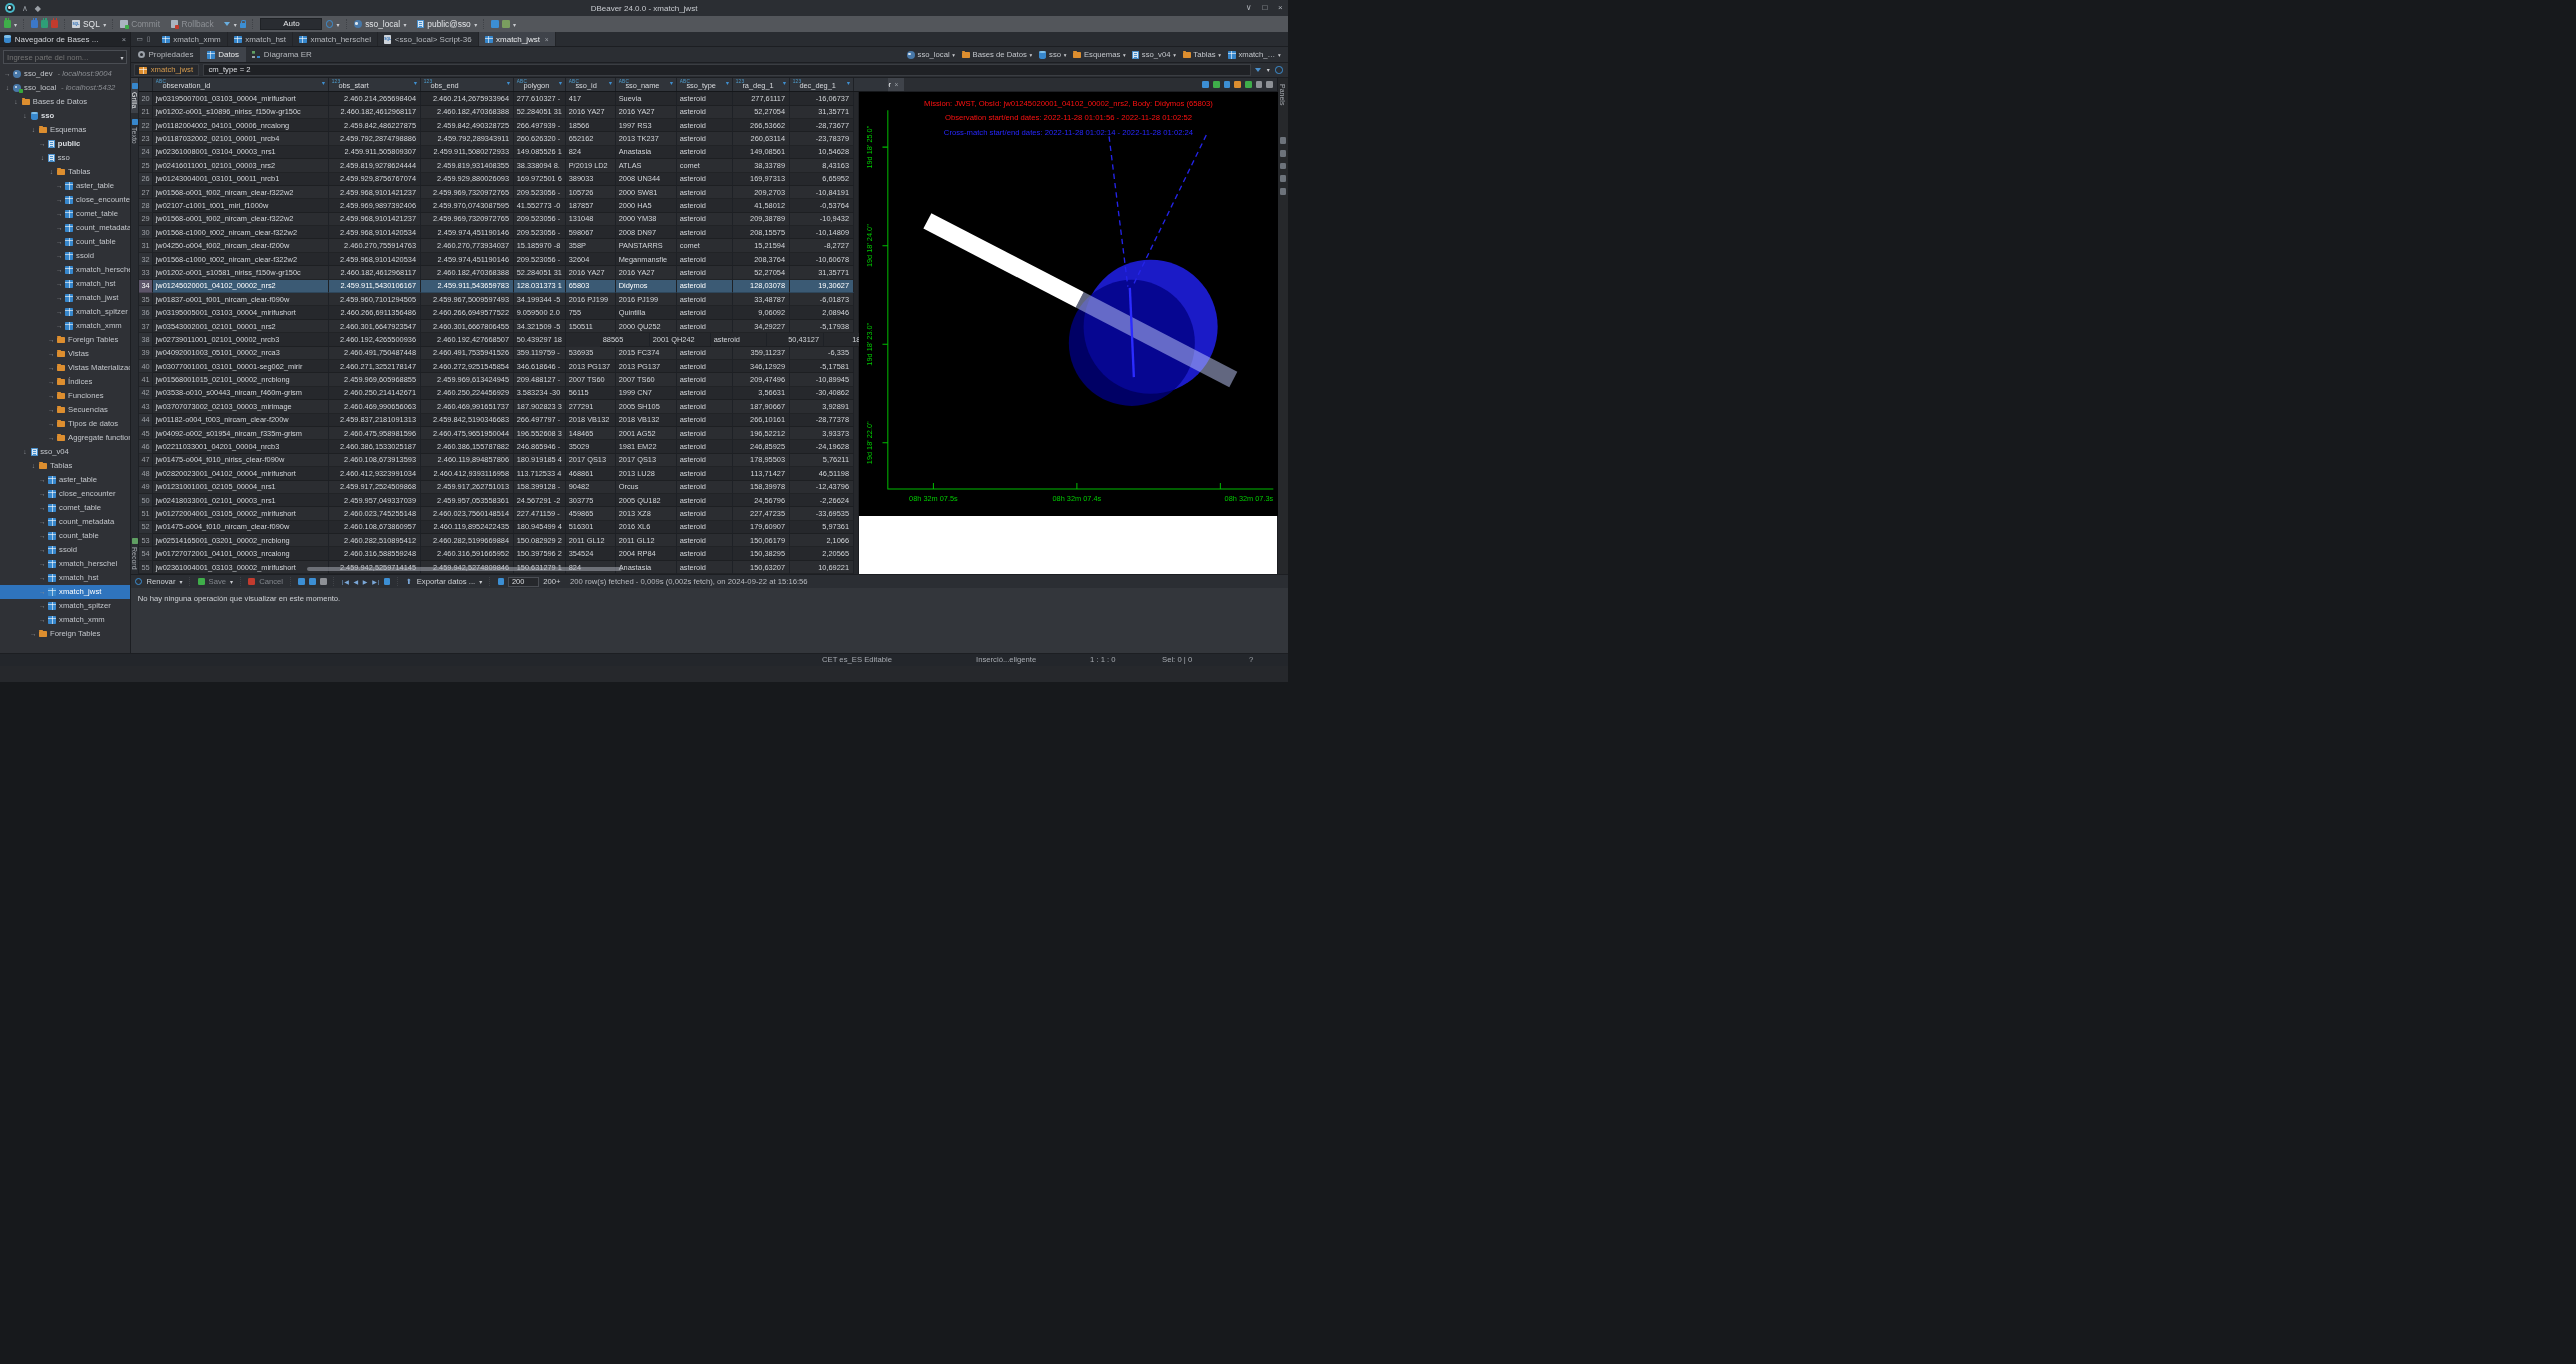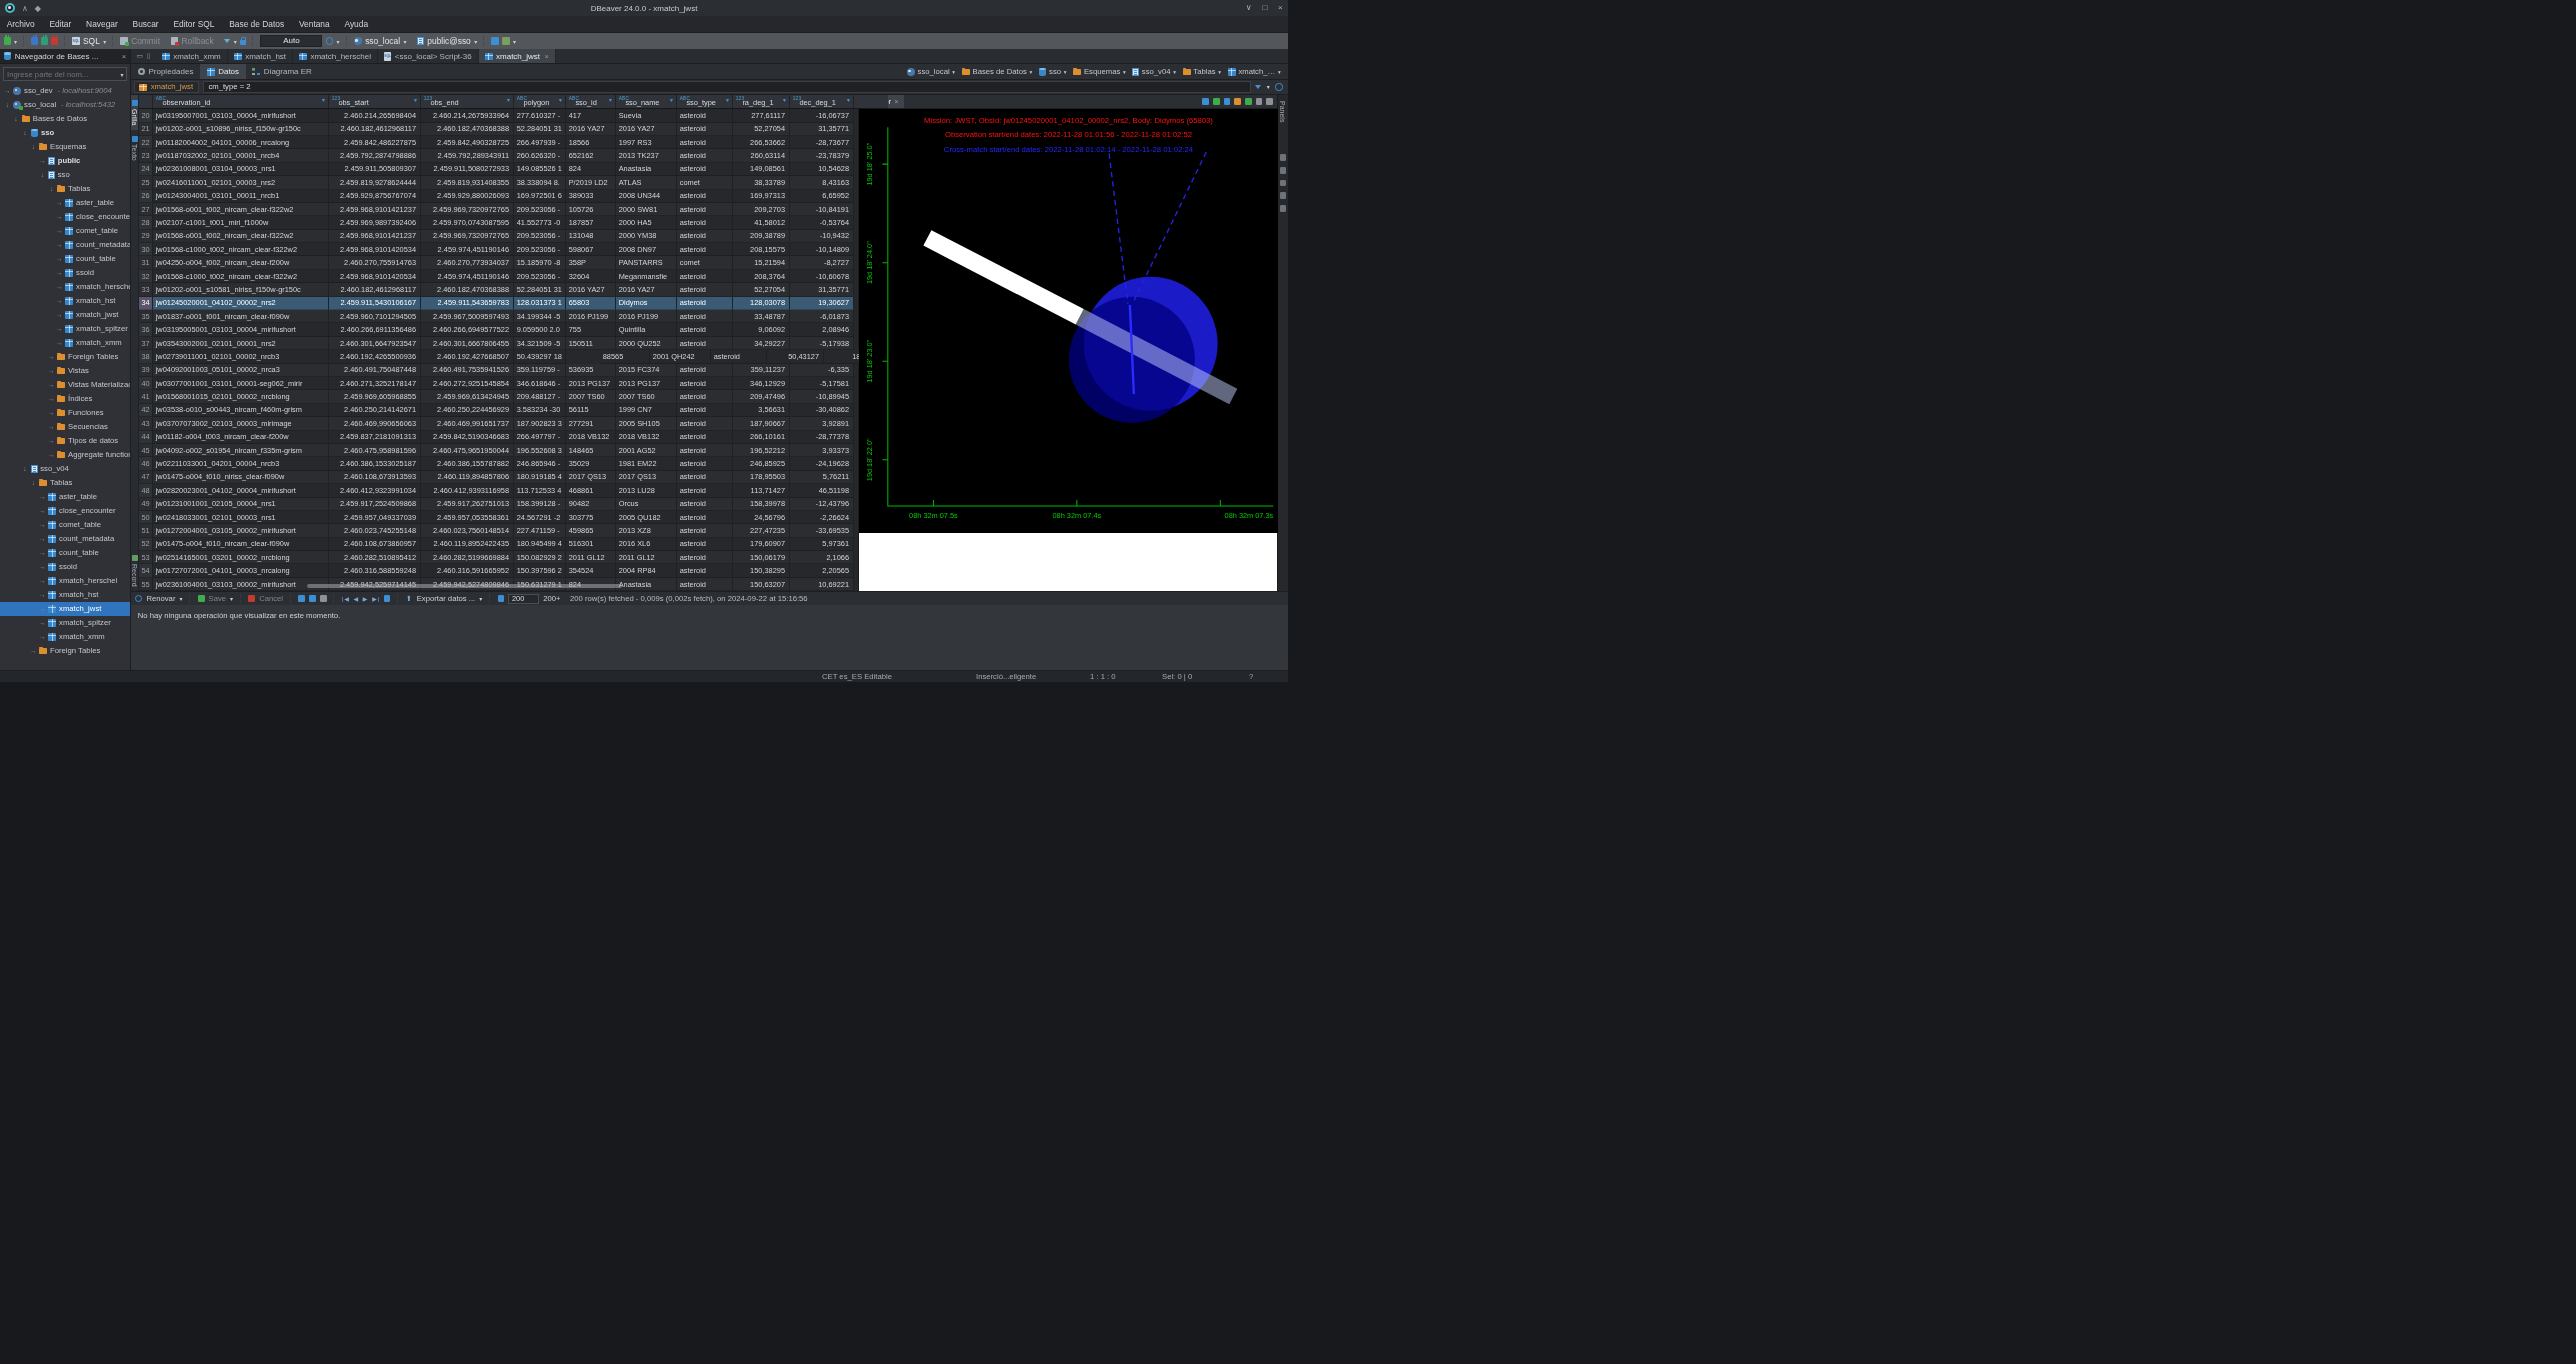--- a/index.html
+++ b/index.html
@@ -175,30 +175,20 @@
     <span class="tb-glyph">∧</span>
     <span class="tb-glyph">◆</span>
     <span class="title">DBeaver 24.0.0 - xmatch_jwst</span>
     <span id="win-controls">
       <span>∨</span>
       <span>□</span>
       <span>×</span>
     </span>
   </div>
 
-  <div id="menubar">
-      <span>Archivo</span>
-      <span>Editar</span>
-      <span>Navegar</span>
-      <span>Buscar</span>
-      <span>Editor SQL</span>
-      <span>Base de Datos</span>
-      <span>Ventana</span>
-      <span>Ayuda</span>
-    </div>
 
   <div id="toolbar">
     <span class="i ic-plug pg-green"></span>
     <span class="dd">▾</span>
     <span class="tsep"></span>
     <span class="i ic-plug pg-blue"></span>
     <span class="i ic-plug pg-cycle"></span>
     <span class="i ic-plug pg-red"></span>
     <span class="tsep"></span>
     <span class="i ic-sqlpage"></span>

